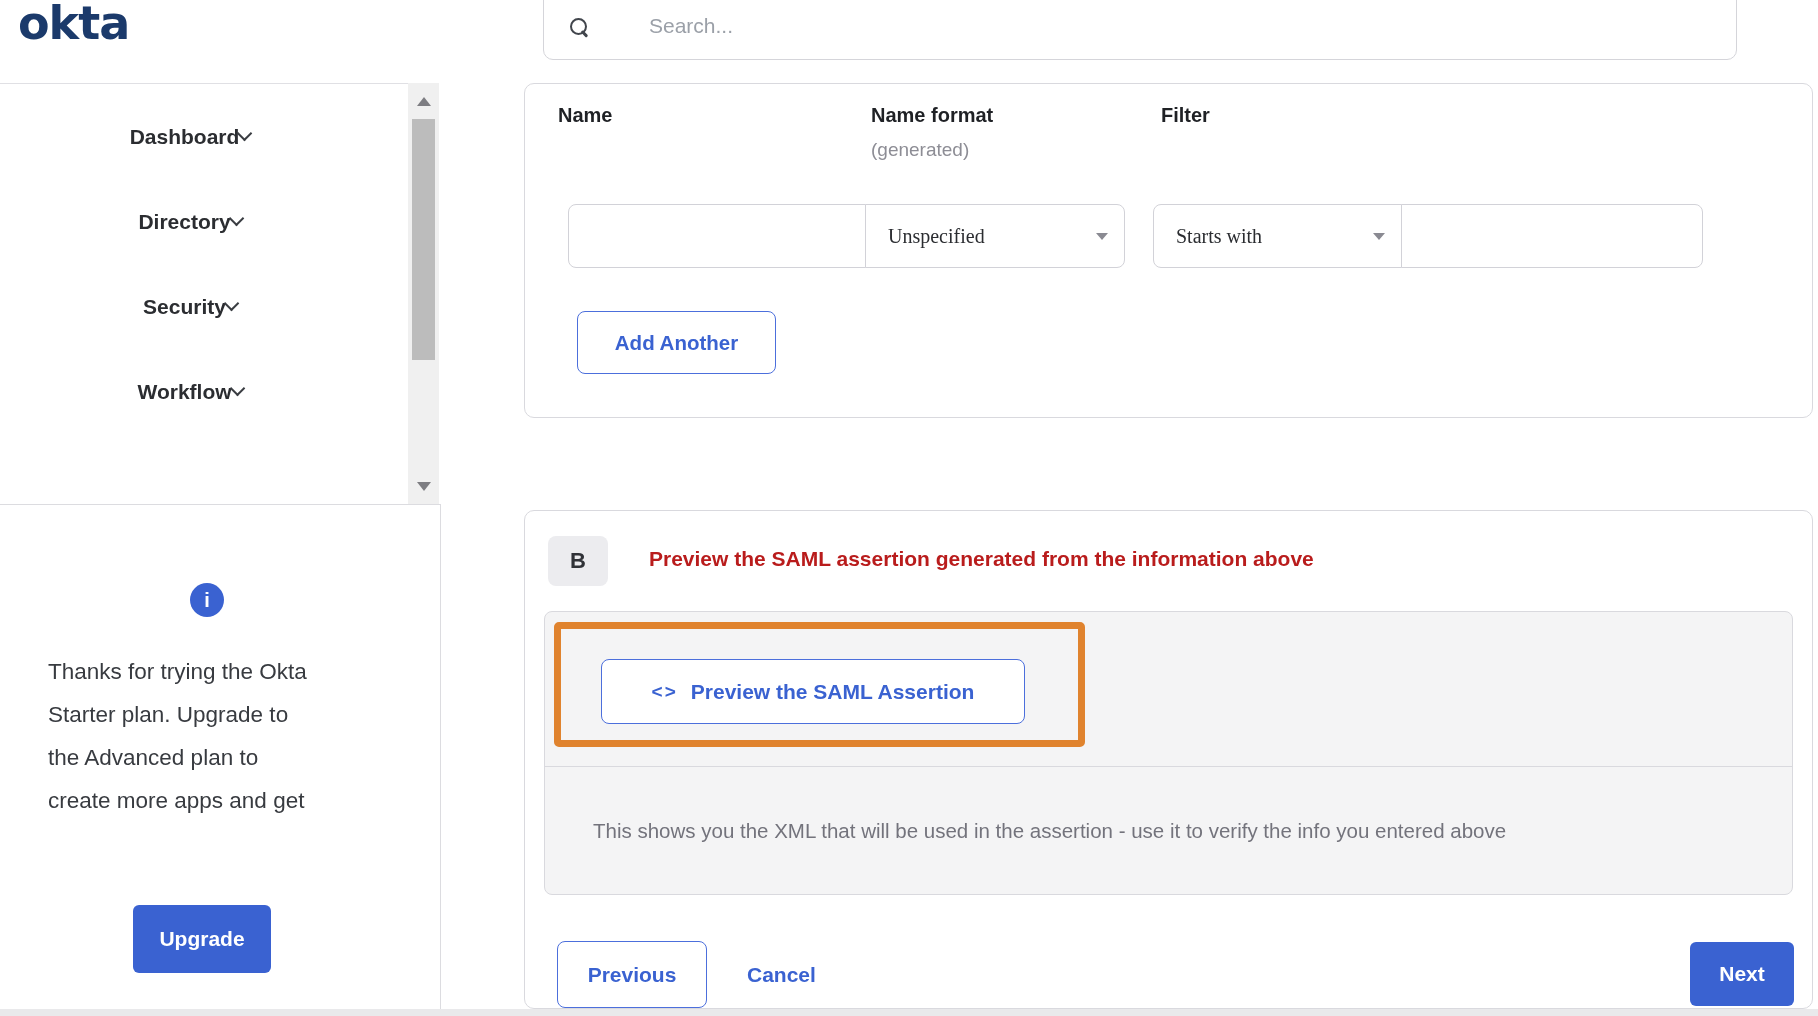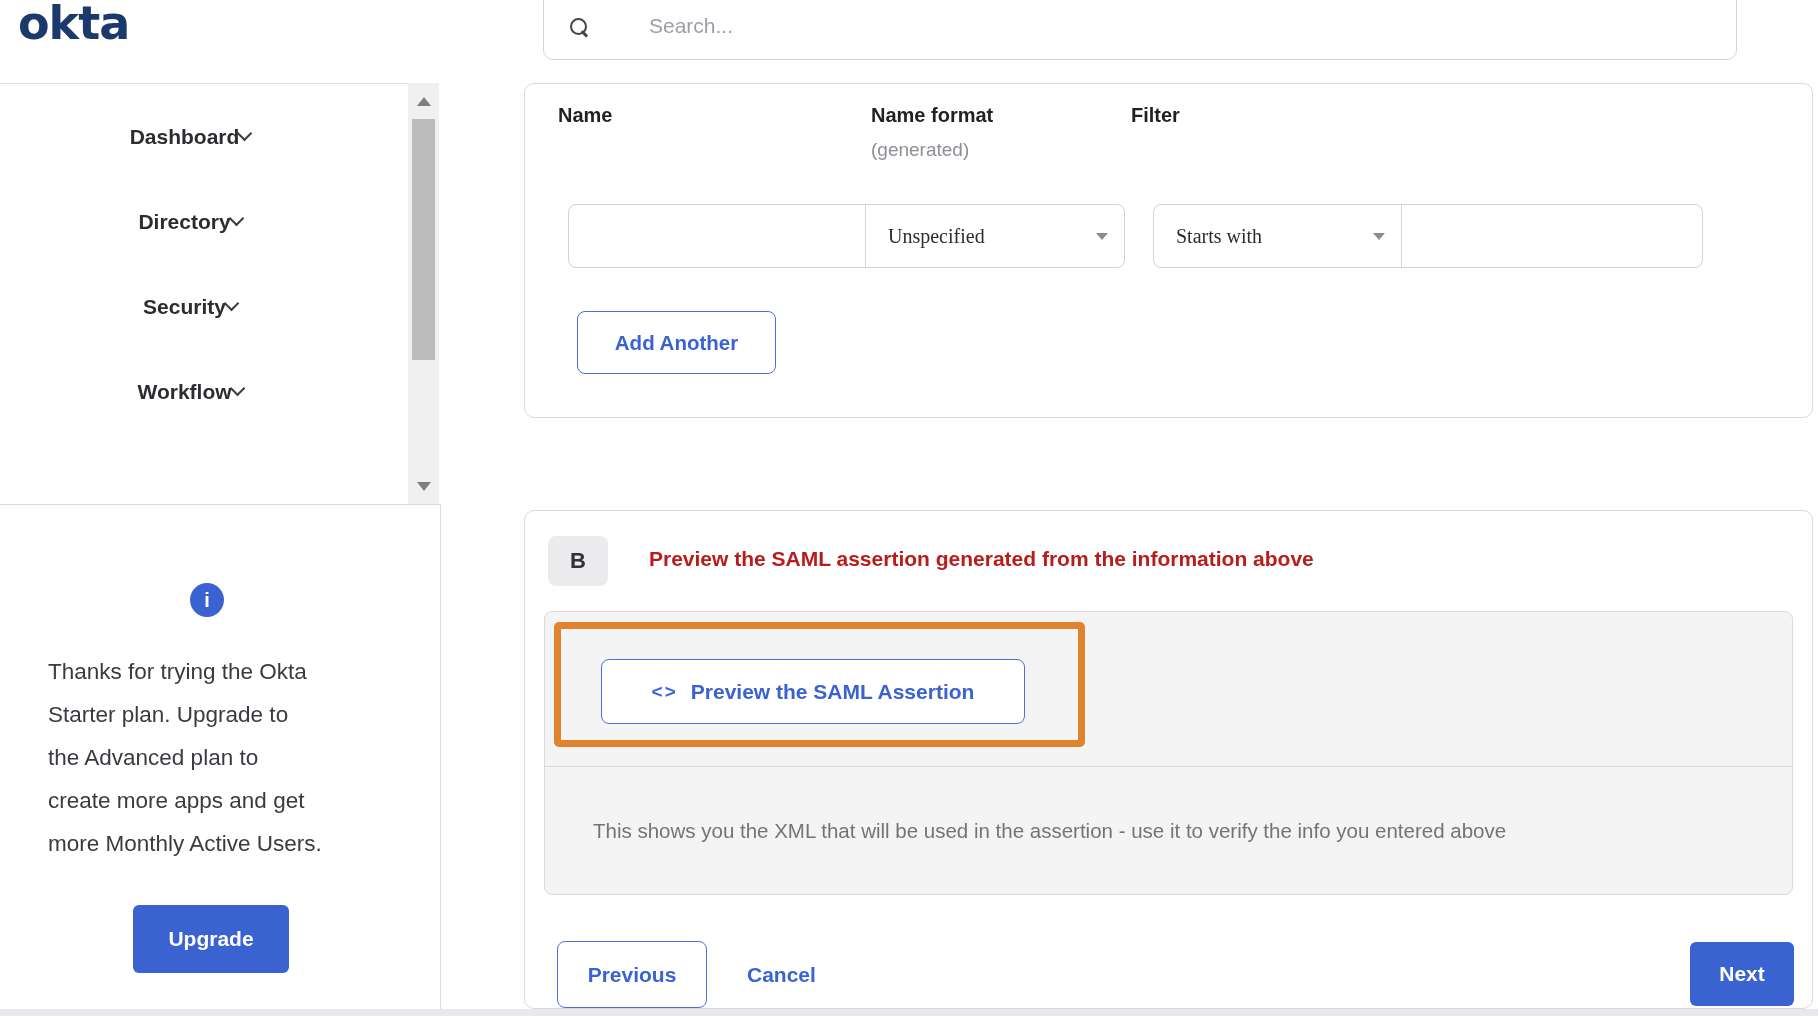--- a/index.html
+++ b/index.html
@@ -66,38 +66,38 @@
   .side-vline{position:absolute;left:440px;top:505px;width:1px;height:504px;background:#dcdce0;}
 
   .info-icon{
     position:absolute;left:190px;top:583px;width:34px;height:34px;border-radius:50%;
     background:var(--accent-blue,#3a62d1);display:flex;align-items:center;justify-content:center;
     color:#fff;font-size:20px;font-weight:700;
   }
   .plan-text{position:absolute;left:48px;top:650px;width:340px;}
   .plan-line{font-size:22.5px;line-height:43px;color:#383b40;}
   .btn-upgrade{
-    position:absolute;left:133px;top:905px;width:156px;height:68px;
+    position:absolute;left:133px;top:905px;width:138px;height:68px;
     background:var(--accent-blue,#3a62d1);color:#fff;font-weight:700;font-size:21px;
     border:none;border-radius:6px;font-family:"Liberation Sans",sans-serif;cursor:pointer;
   }
 
   
   .card{
     position:absolute;left:524px;width:1289px;background:#fff;
     border:1px solid #d9d9de;border-radius:10px;
   }
   .card-a{top:83px;height:335px;}
   .card-b{top:510px;height:499px;}
 
   .col-label{position:absolute;font-size:20px;font-weight:700;color:#1f2125;}
   .lbl-name{left:33px;top:20px;}
   .lbl-format{left:346px;top:20px;}
   .sub-format{position:absolute;left:346px;top:55px;font-size:19px;color:#8d8d95;}
-  .lbl-filter{left:606px;top:20px;}
+  .lbl-filter{left:636px;top:20px;}
 
   .field{
     position:absolute;top:120px;height:64px;border:1px solid #d2d2d8;background:#fff;
     font-size:20px;color:#2b2d31;
   }
   .f-name-input{left:43px;width:298px;border-radius:8px 0 0 8px;padding:0 18px;outline:none;font-family:"Liberation Sans",sans-serif;}
   .f-select{display:flex;align-items:center;justify-content:space-between;padding:0 16px 0 22px;cursor:pointer;font-family:Liberation Serif, serif;}
   .f-format-select{left:340px;width:260px;border-radius:0 8px 8px 0;}
   .f-filter-select{left:628px;width:249px;border-radius:8px 0 0 8px;}
   .f-filter-input{left:876px;width:302px;border-radius:0 8px 8px 0;padding:0 18px;outline:none;font-family:"Liberation Sans",sans-serif;}
@@ -185,21 +185,20 @@
 <div class="side-vline"></div>
 
 <div class="info-icon">
   <span>i</span>
 </div>
 <div class="plan-text">
   <div class="plan-line">Thanks for trying the Okta</div>
   <div class="plan-line">Starter plan. Upgrade to</div>
   <div class="plan-line">the Advanced plan to</div>
   <div class="plan-line">create more apps and get</div>
-  <div class="plan-line">more Monthly Active Users.</div>
 </div>
 <button class="btn-upgrade">Upgrade</button>
 
 <section class="card card-a">
   <div class="col-label lbl-name">Name</div>
   <div class="col-label lbl-format">Name format</div>
   <div class="sub-format">(generated)</div>
   <div class="col-label lbl-filter">Filter</div>
 
   <input class="field f-name-input" type="text" value="" style="">

